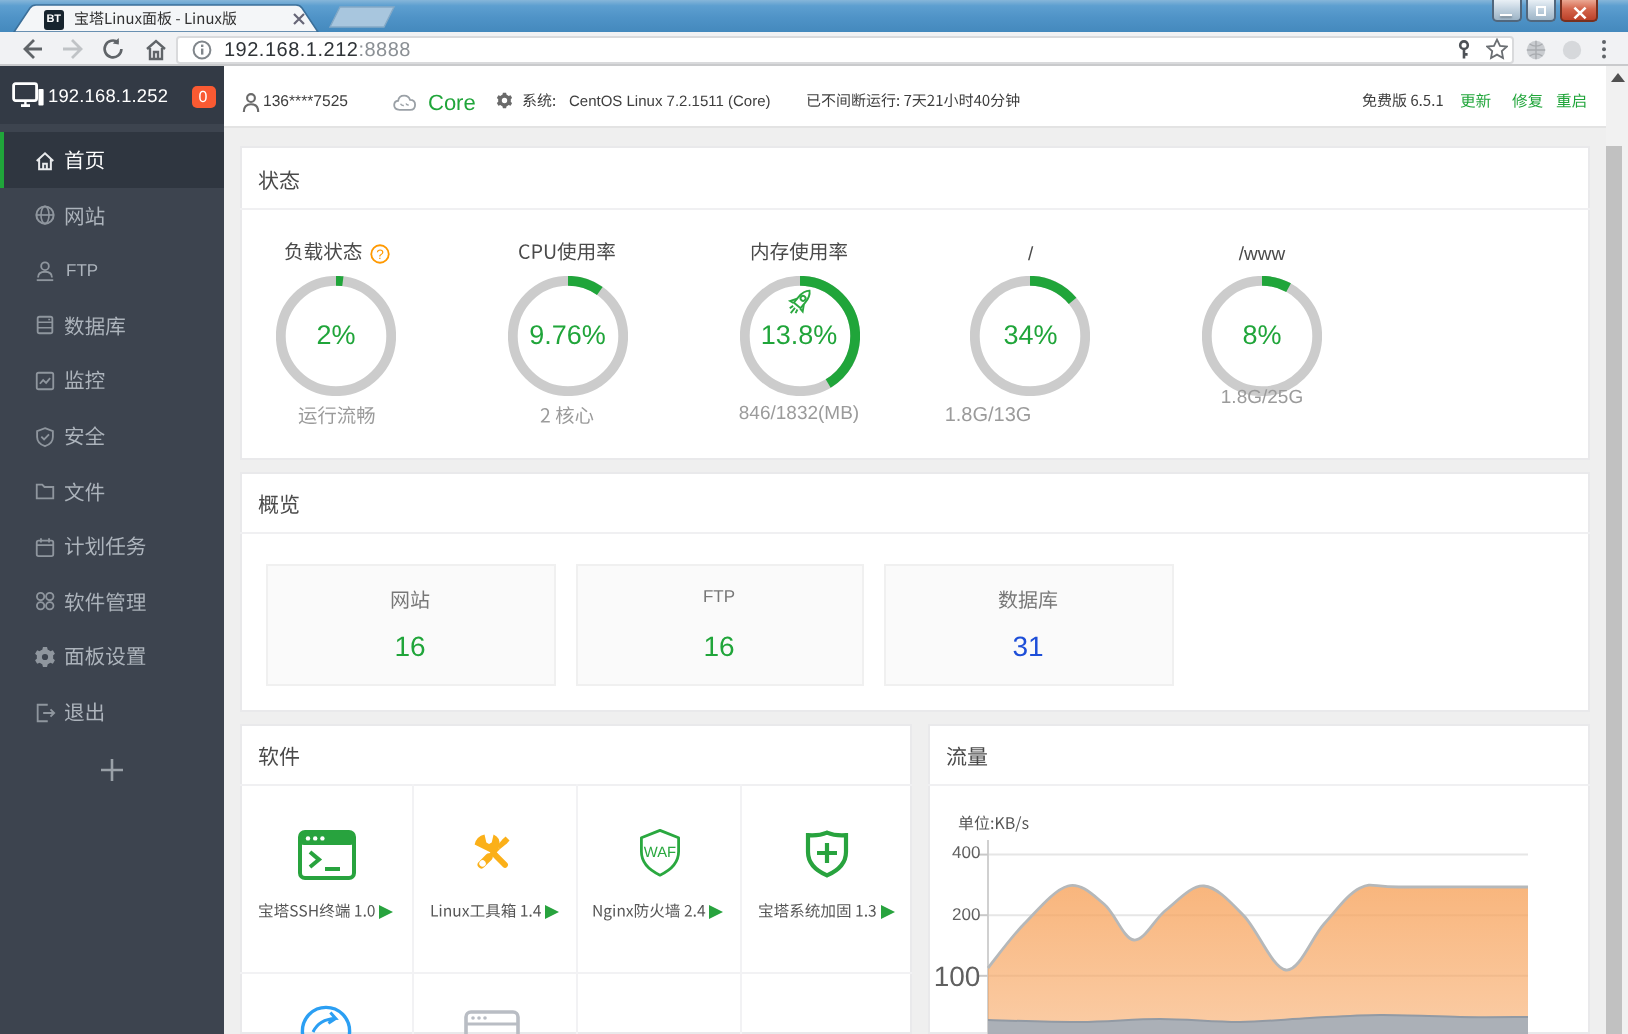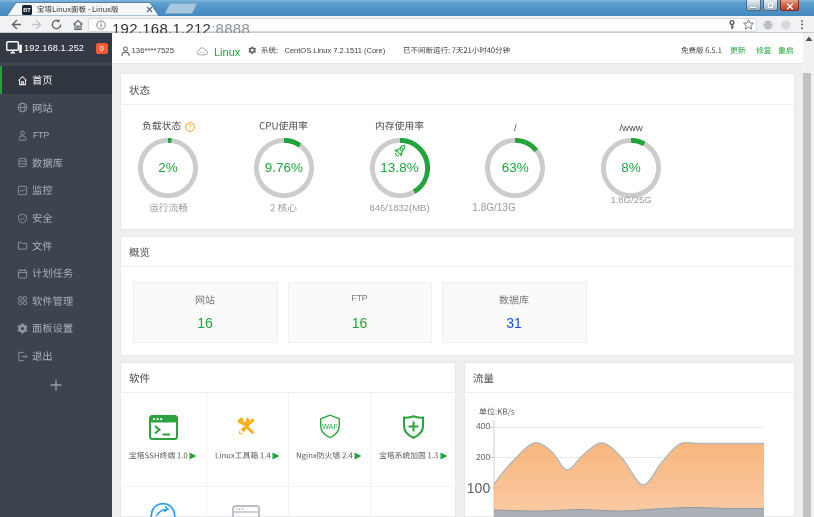--- a/index.html
+++ b/index.html
@@ -93,21 +93,21 @@
     </svg>
 <svg class="abs" style="left:72px;top:18.5px" width="12" height="12">
       <path d="M1.5 5.5 L6 1.5 L10.5 5.5 M3 5 L3 10.5 L9 10.5 L9 5 M5 10.5 L5 7 L7 7 L7 10.5" stroke="#606468" stroke-width="1.2" fill="none"></path>
     </svg>
 <div class="abs" style="left:88px;top:17.5px;width:669px;height:14px;background:#fff;border:1px solid #d9dadc;border-radius:2px"></div>
 <svg class="abs" style="left:96px;top:19.5px" width="10" height="10">
       <circle cx="5" cy="5" r="4.2" stroke="#80868b" stroke-width="1" fill="none"></circle>
       <rect x="4.5" y="4.3" width="1.2" height="3" fill="#80868b"></rect>
       <rect x="4.5" y="2.3" width="1.2" height="1.2" fill="#80868b"></rect>
     </svg>
-<div class="lat" style="left:112px;top:19.8px;font-size:15px;color:#2f3337;letter-spacing:0.25px">192.168.1.212<span style="color:#8b9095">:8888</span></div>
+<div class="lat" style="left:112px;top:19.8px;font-size:10px;color:#2f3337;letter-spacing:0.25px">192.168.1.212<span style="color:#8b9095">:8888</span></div>
 <svg class="abs" style="left:728px;top:19.5px" width="8" height="10">
       <circle cx="4" cy="2.6" r="1.9" stroke="#4d5156" stroke-width="1.3" fill="none"></circle>
       <path d="M4 4.5 L4 9.3 M4 7.2 L5.8 7.2" stroke="#4d5156" stroke-width="1.3"></path>
     </svg>
 <svg class="abs" style="left:742.5px;top:19px" width="11" height="11">
       <path d="M5.5 0.8 L7 3.9 L10.4 4.3 L7.9 6.6 L8.5 10 L5.5 8.3 L2.5 10 L3.1 6.6 L0.6 4.3 L4 3.9 Z" stroke="#6a6e72" stroke-width="0.9" fill="none"></path>
     </svg>
 <svg class="abs" style="left:763px;top:19.5px" width="10" height="10">
       <circle cx="5" cy="5" r="4.6" fill="#c9ccd0"></circle>
       <path d="M0.4 5 H9.6 M5 0.4 V9.6 M1.8 2 Q5 4.1 8.2 2 M1.8 8 Q5 5.9 8.2 8" stroke="#a8abaf" stroke-width="0.7" fill="none"></path>
@@ -299,21 +299,21 @@
 <div class="abs" style="left:112px;top:33px;width:692px;height:31px;background:#fff;border-bottom:1px solid #e3e3e3"></div>
 <svg class="abs" style="left:121px;top:45.5px" width="9" height="11" viewBox="0 0 12 14">
       <circle cx="6" cy="3.7" r="2.6" stroke="#6a6a6a" stroke-width="1.4" fill="none"></circle>
       <path d="M1.2 13 Q1.2 7.8 6 7.8 Q10.8 7.8 10.8 13" stroke="#6a6a6a" stroke-width="1.4" fill="none"></path>
     </svg>
 <div class="lat" style="left:131.5px;top:47px;font-size:7.8px;color:#3e3e3e">136****7525</div>
 <svg class="abs" style="left:196px;top:45.5px" width="14" height="10" viewBox="0 0 15 11">
       <path d="M4 9.8 Q1 9.8 1 7.2 Q1 5 3.2 4.8 Q3.6 2 6.5 2 Q9 2 9.7 4.3 Q12.5 4.3 12.5 7 Q12.5 9.8 9.8 9.8 Z" stroke="#9aa0a6" stroke-width="1" fill="none"></path>
       <path d="M4.5 6.5 Q5 7.6 6.3 7.4 M7.5 6.3 Q8 7.3 9 7.1" stroke="#9aa0a6" stroke-width="0.8" fill="none"></path>
     </svg>
-<div class="lat" style="left:214px;top:46px;font-size:11px;color:#20a53a">Linux</div>
+<div class="lat" style="left:214px;top:46px;font-size:11px;color:#20a53a">Core</div>
 <svg class="abs" style="left:247.5px;top:46px" width="8.5" height="8.5" viewBox="0 0 12 12">
       <path fill="#6a6a6a" d="M4.9 0.6 L7.1 0.6 L7.5 2.0 A4.2 4.2 0 0 1 8.9 2.8 L10.3 2.3 L11.4 4.2 L10.4 5.2 A4.2 4.2 0 0 1 10.4 6.8 L11.4 7.8 L10.3 9.7 L8.9 9.2 A4.2 4.2 0 0 1 7.5 10.0 L7.1 11.4 L4.9 11.4 L4.5 10.0 A4.2 4.2 0 0 1 3.1 9.2 L1.7 9.7 L0.6 7.8 L1.6 6.8 A4.2 4.2 0 0 1 1.6 5.2 L0.6 4.2 L1.7 2.3 L3.1 2.8 A4.2 4.2 0 0 1 4.5 2.0 Z M6 4.1 A1.9 1.9 0 1 0 6 7.9 A1.9 1.9 0 1 0 6 4.1 Z"></path>
     </svg>
 <div class="abs" style="left:261.0px;top:44.9px;">
       <svg class="t " width="17" height="10" style="fill:#3e3e3e">
         <g transform="translate(0.0,7.95) scale(0.007500,-0.007500)">
           <path d="M286 224C233 152 150 78 70 30C90 19 121 -6 136 -20C212 34 301 116 361 197ZM636 190C719 126 822 34 872 -22L936 23C882 80 779 168 695 229ZM664 444C690 420 718 392 745 363L305 334C455 408 608 500 756 612L698 660C648 619 593 580 540 543L295 531C367 582 440 646 507 716C637 729 760 747 855 770L803 833C641 792 350 765 107 753C115 736 124 706 126 688C214 692 308 698 401 706C336 638 262 578 236 561C206 539 182 524 162 521C170 502 181 469 183 454C204 462 235 466 438 478C353 425 280 385 245 369C183 338 138 319 106 315C115 295 126 260 129 245C157 256 196 261 471 282V20C471 9 468 5 451 4C435 3 380 3 320 6C332 -15 345 -47 349 -69C422 -69 472 -68 505 -56C539 -44 547 -23 547 19V288L796 306C825 273 849 242 866 216L926 252C885 313 799 405 722 474Z"></path>
         </g>
         <g transform="translate(7.5,7.95) scale(0.007500,-0.007500)">
           <path d="M698 352V36C698 -38 715 -60 785 -60C799 -60 859 -60 873 -60C935 -60 953 -22 958 114C939 119 909 131 894 145C891 24 887 6 865 6C853 6 806 6 797 6C775 6 772 9 772 36V352ZM510 350C504 152 481 45 317 -16C334 -30 355 -58 364 -77C545 -3 576 126 584 350ZM42 53 59 -21C149 8 267 45 379 82L367 147C246 111 123 74 42 53ZM595 824C614 783 639 729 649 695H407V627H587C542 565 473 473 450 451C431 433 406 426 387 421C395 405 409 367 412 348C440 360 482 365 845 399C861 372 876 346 886 326L949 361C919 419 854 513 800 583L741 553C763 524 786 491 807 458L532 435C577 490 634 568 676 627H948V695H660L724 715C712 747 687 802 664 842ZM60 423C75 430 98 435 218 452C175 389 136 340 118 321C86 284 63 259 41 255C50 235 62 198 66 182C87 195 121 206 369 260C367 276 366 305 368 326L179 289C255 377 330 484 393 592L326 632C307 595 286 557 263 522L140 509C202 595 264 704 310 809L234 844C190 723 116 594 92 561C70 527 51 504 33 500C43 479 55 439 60 423Z"></path>
@@ -554,21 +554,21 @@
       <circle cx="30" cy="30" r="27.6" stroke="#cccccc" stroke-width="4.9" fill="none"></circle>
       <circle cx="30" cy="30" r="27.6" stroke="#20a53a" stroke-width="4.9" fill="none" stroke-dasharray="71.79 173.42" transform="rotate(-90 30 30)"></circle>
     </svg>
 <div class="lat" style="left:399.5px;top:167.5px;font-size:13.5px;color:#20a53a;transform:translate(-50%,-50%)">13.8%</div>
 <div class="lat" style="left:399.5px;top:207.5px;font-size:9.5px;color:#9b9b9b;transform:translate(-50%,-50%)">846/1832(MB)</div>
 <div class="lat" style="left:515.3px;top:122.5px;font-size:9.5px;color:#4a4a4a;transform:translateX(-50%)">/</div>
 <svg class="abs" style="left:485.3px;top:137.5px" width="60" height="60">
       <circle cx="30" cy="30" r="27.6" stroke="#cccccc" stroke-width="4.9" fill="none"></circle>
       <circle cx="30" cy="30" r="27.6" stroke="#20a53a" stroke-width="4.9" fill="none" stroke-dasharray="24.28 173.42" transform="rotate(-90 30 30)"></circle>
     </svg>
-<div class="lat" style="left:515.3px;top:167.5px;font-size:13.5px;color:#20a53a;transform:translate(-50%,-50%)">63%</div>
+<div class="lat" style="left:515.3px;top:167.5px;font-size:13.5px;color:#20a53a;transform:translate(-50%,-50%)">34%</div>
 <div class="lat" style="left:494px;top:207.5px;font-size:10px;color:#9b9b9b;transform:translate(-50%,-50%)">1.8G/13G</div>
 <div class="lat" style="left:631.0px;top:122.5px;font-size:9.5px;color:#4a4a4a;transform:translateX(-50%)">/www</div>
 <svg class="abs" style="left:601.0px;top:137.5px" width="60" height="60">
       <circle cx="30" cy="30" r="27.6" stroke="#cccccc" stroke-width="4.9" fill="none"></circle>
       <circle cx="30" cy="30" r="27.6" stroke="#20a53a" stroke-width="4.9" fill="none" stroke-dasharray="13.87 173.42" transform="rotate(-90 30 30)"></circle>
     </svg>
 <div class="lat" style="left:631.0px;top:167.5px;font-size:13.5px;color:#20a53a;transform:translate(-50%,-50%)">8%</div>
 <div class="lat" style="left:631.0px;top:200px;font-size:9.5px;color:#9b9b9b;transform:translate(-50%,-50%)">1.8G/25G</div>
 <svg class="abs" style="left:391.5px;top:142.5px" width="17" height="17">
       <g transform="rotate(40 8 8)" stroke="#2aa83f" stroke-width="0.95" fill="none">

